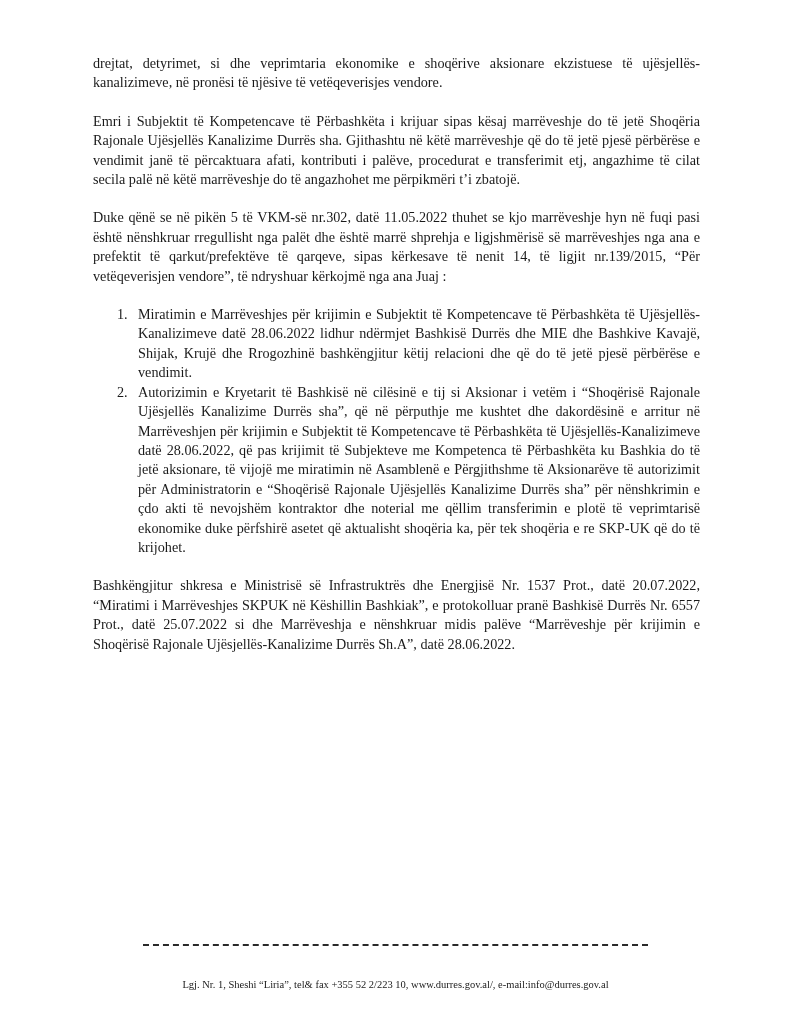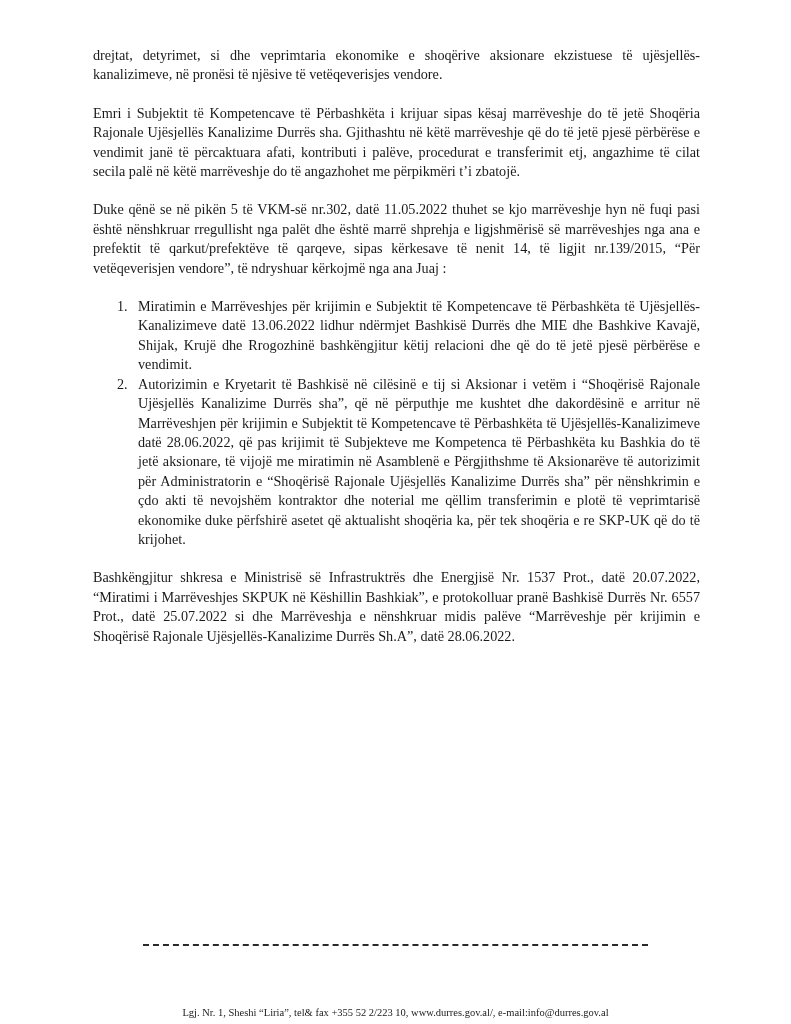--- a/index.html
+++ b/index.html
@@ -17,21 +17,21 @@
     }
     .page {
       position: absolute;
       left: 93px;
       top: 38px;
       width: 607px;
       font-size: 14.2px;
       line-height: 19.4px;
     }
     .para {
-      margin: 8px 0 19px 0;
+      margin: 16px 0 19px 0;
       text-align: justify;
       text-align-last: left;
     }
     .list {
       margin: 0 0 19px 0;
       padding: 0;
       list-style: none;
     }
     .list-item {
       position: relative;
@@ -48,41 +48,41 @@
       position: absolute;
       left: 143px;
       top: 944px;
       width: 505px;
       height: 0;
       border-top: 2px dashed #2a2a2a;
     }
     .footer-text {
       position: absolute;
       left: 143px;
-      top: 1006px;
+      top: 978px;
       width: 505px;
       text-align: center;
       font-size: 10.5px;
       line-height: 14px;
       color: #1a1a1a;
       white-space: nowrap;
     }
   </style>
 </head>
 <body>
 
 <div class="page">
   <p class="para">drejtat, detyrimet, si dhe veprimtaria ekonomike e shoqërive aksionare ekzistuese të ujësjellës-kanalizimeve, në pronësi të njësive të vetëqeverisjes vendore.</p>
   <p class="para">Emri i Subjektit të Kompetencave të Përbashkëta i krijuar sipas kësaj marrëveshje do të jetë Shoqëria Rajonale Ujësjellës Kanalizime Durrës sha. Gjithashtu në këtë marrëveshje që do të jetë pjesë përbërëse e vendimit janë të përcaktuara afati, kontributi i palëve, procedurat e transferimit etj, angazhime të cilat secila palë në këtë marrëveshje do të angazhohet me përpikmëri t’i zbatojë.</p>
   <p class="para">Duke qënë se në pikën 5 të VKM-së nr.302, datë 11.05.2022 thuhet se kjo marrëveshje hyn në fuqi pasi është nënshkruar rregullisht nga palët dhe është marrë shprehja e ligjshmërisë së marrëveshjes nga ana e prefektit të qarkut/prefektëve të qarqeve, sipas kërkesave të nenit 14, të ligjit nr.139/2015, “Për vetëqeverisjen vendore”, të ndryshuar kërkojmë nga ana Juaj :</p>
 
   <ol class="list">
     <li class="list-item">
       <span class="list-num">1.</span>
-      <span>Miratimin e Marrëveshjes për krijimin e Subjektit të Kompetencave të Përbashkëta të Ujësjellës-Kanalizimeve datë 13.06.2022  lidhur ndërmjet Bashkisë Durrës dhe MIE dhe Bashkive Kavajë, Shijak, Krujë dhe Rrogozhinë bashkëngjitur këtij relacioni dhe që do të jetë pjesë përbërëse e vendimit.</span>
+      <span>Miratimin e Marrëveshjes për krijimin e Subjektit të Kompetencave të Përbashkëta të Ujësjellës-Kanalizimeve datë 28.06.2022  lidhur ndërmjet Bashkisë Durrës dhe MIE dhe Bashkive Kavajë, Shijak, Krujë dhe Rrogozhinë bashkëngjitur këtij relacioni dhe që do të jetë pjesë përbërëse e vendimit.</span>
     </li>
     <li class="list-item">
       <span class="list-num">2.</span>
       <span>Autorizimin e Kryetarit të Bashkisë në cilësinë e tij si Aksionar i vetëm i “Shoqërisë Rajonale  Ujësjellës Kanalizime Durrës sha”, që në përputhje me kushtet dhe dakordësinë e arritur në Marrëveshjen për krijimin e Subjektit të Kompetencave të Përbashkëta të Ujësjellës-Kanalizimeve datë 28.06.2022, që pas krijimit të Subjekteve me Kompetenca të Përbashkëta ku Bashkia do të jetë aksionare, të vijojë me miratimin në Asamblenë e Përgjithshme të Aksionarëve të autorizimit për Administratorin e “Shoqërisë Rajonale Ujësjellës Kanalizime Durrës sha” për nënshkrimin e çdo akti të nevojshëm kontraktor dhe noterial me qëllim transferimin e plotë të veprimtarisë ekonomike duke përfshirë asetet që aktualisht shoqëria ka, për tek shoqëria e re SKP-UK që do të krijohet.</span>
     </li>
   </ol>
 
   <p class="para">Bashkëngjitur shkresa e Ministrisë së Infrastruktrës dhe Energjisë Nr. 1537 Prot., datë 20.07.2022, “Miratimi i Marrëveshjes SKPUK në Këshillin Bashkiak”, e protokolluar pranë Bashkisë Durrës Nr. 6557 Prot., datë 25.07.2022 si dhe Marrëveshja e nënshkruar midis palëve “Marrëveshje për krijimin e Shoqërisë Rajonale Ujësjellës-Kanalizime Durrës Sh.A”, datë 28.06.2022.</p>
 </div>
 

